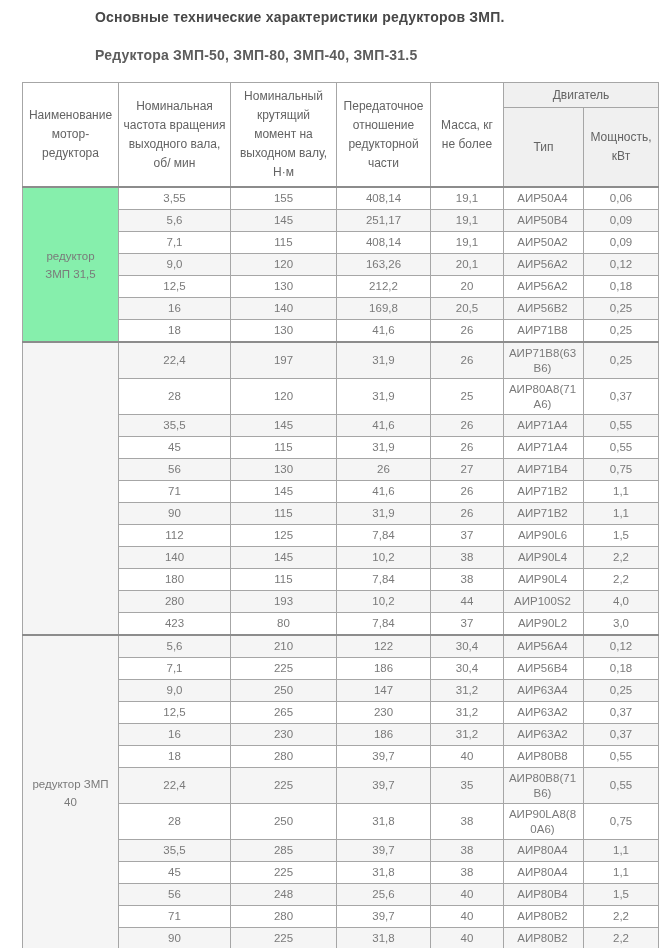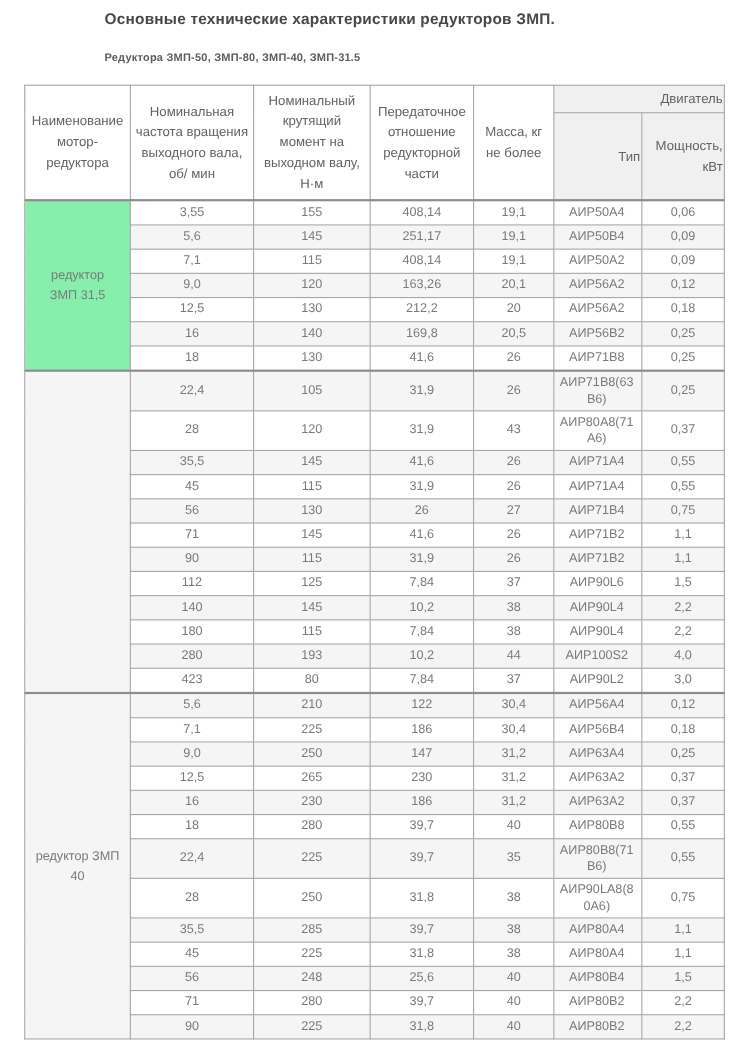--- a/index.html
+++ b/index.html
@@ -17,21 +17,21 @@
   }
   .title {
     margin: 9px 0 0 95px;
     font-size: 14px;
     font-weight: bold;
     color: #474747;
     letter-spacing: 0.2px;
   }
   .subtitle {
     margin: 22px 0 19px 95px;
-    font-size: 10px;
+    font-size: 14px;
     font-weight: bold;
     color: #5c5c5c;
     letter-spacing: 0.2px;
   }
   table.specs {
     border-collapse: collapse;
     table-layout: fixed;
     width: 636px;
     margin-left: 22px;
     border: 1px solid #8c8c8c;
@@ -55,21 +55,21 @@
     font-weight: normal;
     font-size: 12px;
     color: #636363;
     white-space: pre-line;
     line-height: 19px;
     padding: 2px 1px;
     background: #ffffff;
   }
   thead tr.hrow1 th.group { height: 20px; }
   thead tr.hrow2 th { height: 74px; }
-  thead th.shade { background: #f0f0f0; text-align: right; }
+  thead th.shade { background: #f0f0f0; }
 
   tbody { border-top: 2px solid #8c8c8c; }
   tbody td {
     font-size: 11.5px;
     color: #7a7a7a;
     line-height: 15px;
     padding: 2.5px 3px;
     height: 16px;
     background: #ffffff;
   }
@@ -185,31 +185,31 @@
           <td class="c2">41,6</td>
           <td class="c3">26</td>
           <td class="c4">АИР71В8</td>
           <td class="c5">0,25</td>
         </tr>
       </tbody>
       <tbody>
         <tr class="stripe">
           <td class="name-cell name-shade" rowspan="12"></td>
           <td class="c0">22,4</td>
-          <td class="c1">105</td>
+          <td class="c1">197</td>
           <td class="c2">31,9</td>
           <td class="c3">26</td>
           <td class="c4">АИР71В8(63В6)</td>
           <td class="c5">0,25</td>
         </tr>
         <tr>
           <td class="c0">28</td>
           <td class="c1">120</td>
           <td class="c2">31,9</td>
-          <td class="c3">43</td>
+          <td class="c3">25</td>
           <td class="c4">АИР80А8(71А6)</td>
           <td class="c5">0,37</td>
         </tr>
         <tr class="stripe">
           <td class="c0">35,5</td>
           <td class="c1">145</td>
           <td class="c2">41,6</td>
           <td class="c3">26</td>
           <td class="c4">АИР71А4</td>
           <td class="c5">0,55</td>

